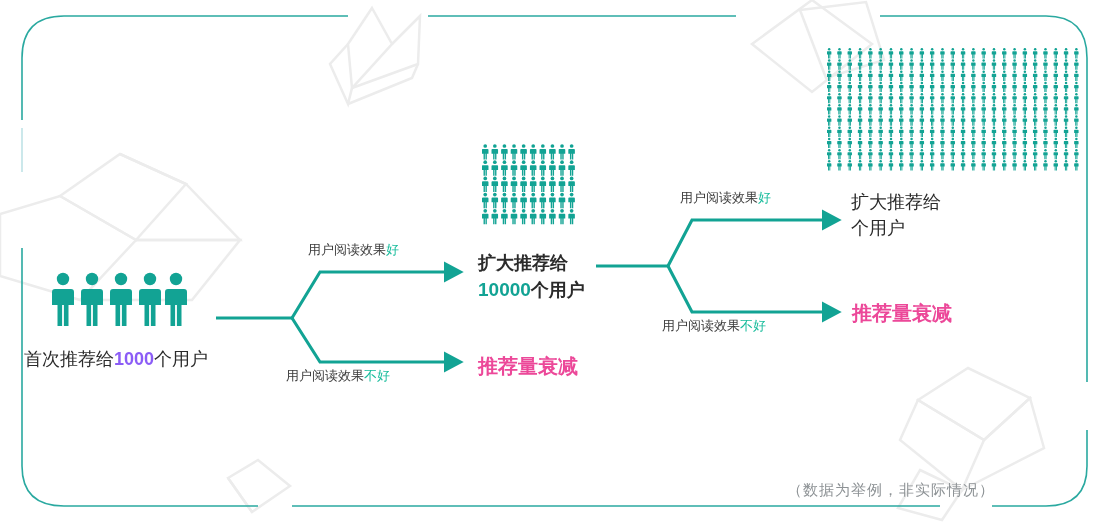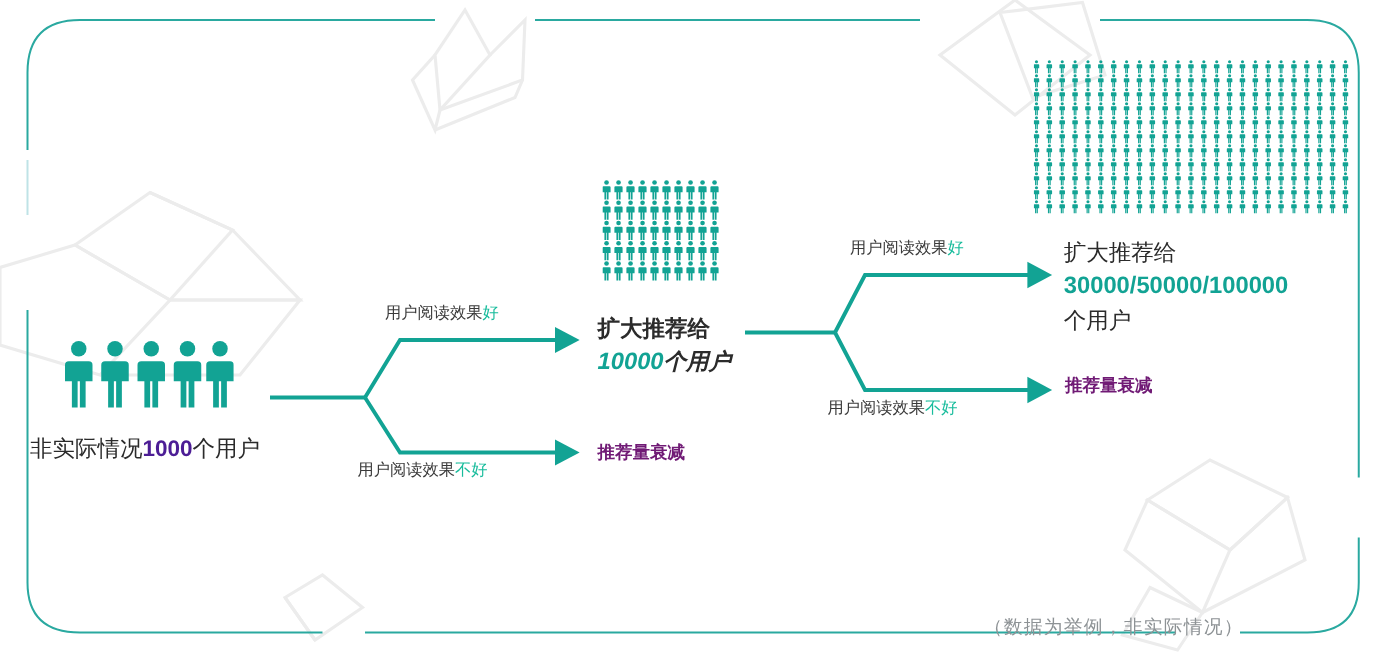--- a/index.html
+++ b/index.html
@@ -24,24 +24,24 @@
   .cluster { position: absolute; }
   .cluster svg { display: block; }
 
   
   .lbl { position: absolute; white-space: nowrap; color: #333333; }
 
   .branch-lbl { font-size: 13px; color: #3a3a3a; letter-spacing: 0px; }
   .branch-lbl .hl { color: #18bc9c; }
 
   .node-lbl { font-size: 18px; color: #2b2b2b; line-height: 1.45; margin-top: 16px; }
-  .node-lbl b { color: #4c1d95; font-weight: bold; }
+  .node-lbl b { color: #8b5cf6; font-weight: bold; }
   .node-strong { font-weight: bold; font-size: 18px; color: #2b2b2b; }
 
-  .decay-lbl { font-size: 14px; font-weight: bold; color: #701a75; }
+  .decay-lbl { font-size: 20px; font-weight: bold; color: #ec4899; }
 
   .num-line { font-weight: bold; color: #12a394; font-size: 19px; }
 
   .footnote { font-size: 15px; color: #8d9295; letter-spacing: 1px; }
 </style>
 </head>
 <body>
 
 <div id="stage">
 
@@ -1443,51 +1443,50 @@
           <path d="M1.1 6.4 h6.2 a1.1 1.1 0 0 1 1.1 1.1 v5.1 h-2.1 v7.6 h-1.8 v-7.6 h-0.7 v7.6 h-1.8 v-7.6 h-2.1 v-5.1 a1.1 1.1 0 0 1 1.1 -1.1 z"></path>
         </g>
         <g transform="translate(247.20000000000002,112) scale(0.52)" fill="#12a394">
           <circle cx="4.2" cy="2.6" r="2.4"></circle>
           <path d="M1.1 6.4 h6.2 a1.1 1.1 0 0 1 1.1 1.1 v5.1 h-2.1 v7.6 h-1.8 v-7.6 h-0.7 v7.6 h-1.8 v-7.6 h-2.1 v-5.1 a1.1 1.1 0 0 1 1.1 -1.1 z"></path>
         </g>
       </svg>
   </div>
 
   <div class="lbl node-lbl" style="left:24px; top:330px;">
-    <span>非实际情况</span><b>1000</b><span>个用户</span>
+    <span>首次推荐给</span><b>1000</b><span>个用户</span>
   </div>
 
   <div class="lbl branch-lbl" style="left:308px; top:241px;">
     <span>用户阅读效果</span><span class="hl">好</span>
   </div>
 
   <div class="lbl branch-lbl" style="left:286px; top:367px;">
     <span>用户阅读效果</span><span class="hl">不好</span>
   </div>
 
   <div class="lbl node-lbl" style="left:478px; top:234px;">
     <div class="node-strong">扩大推荐给</div>
-    <div style="font-weight:bold;font-style:italic;">
+    <div style="font-weight:bold;">
       <span class="num-line">10000</span><span>个用户</span>
     </div>
   </div>
 
   <div class="lbl decay-lbl" style="left:478px; top:353px;">推荐量衰减</div>
 
   <div class="lbl branch-lbl" style="left:680px; top:189px;">
     <span>用户阅读效果</span><span class="hl">好</span>
   </div>
 
   <div class="lbl branch-lbl" style="left:662px; top:317px;">
     <span>用户阅读效果</span><span class="hl">不好</span>
   </div>
 
   <div class="lbl node-lbl" style="left:851px; top:173px;">
     <div>扩大推荐给</div>
-    <div class="num-line">30000/50000/100000</div>
     <div>个用户</div>
   </div>
 
   <div class="lbl decay-lbl" style="left:852px; top:300px;">推荐量衰减</div>
 
-  <div class="lbl footnote" style="left:787px; top:492px;">（数据为举例，非实际情况）</div>
+  <div class="lbl footnote" style="left:787px; top:481px;">（数据为举例，非实际情况）</div>
 
 </div>
 
 </body></html>

